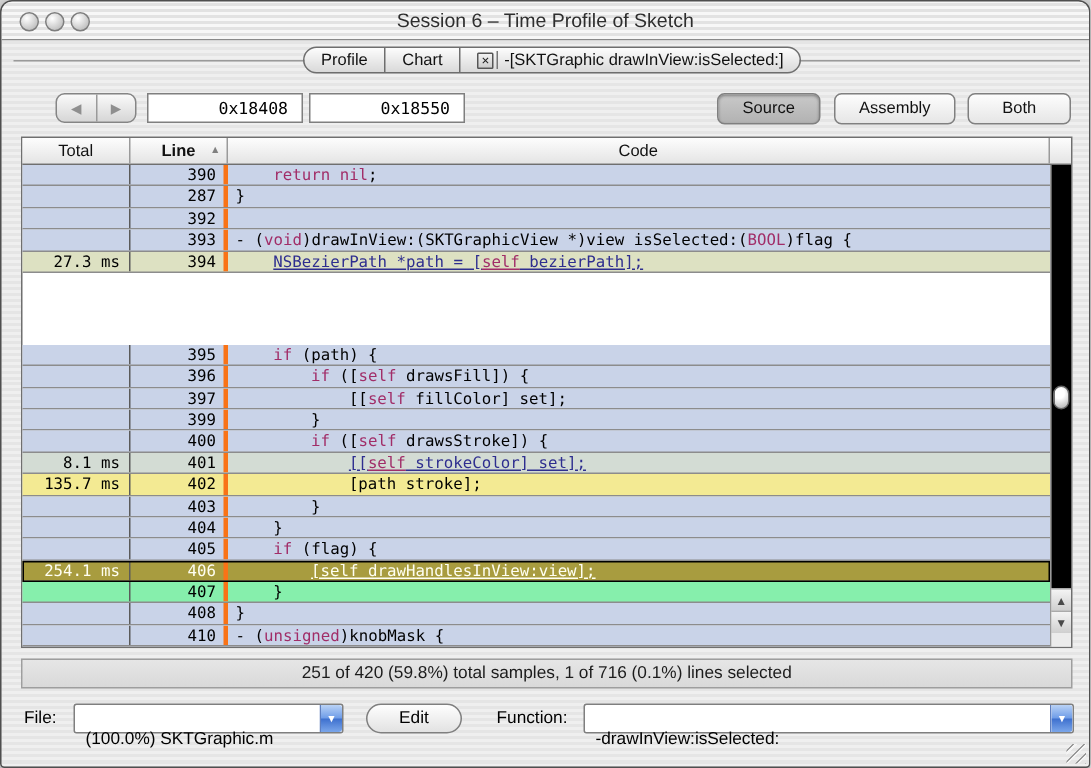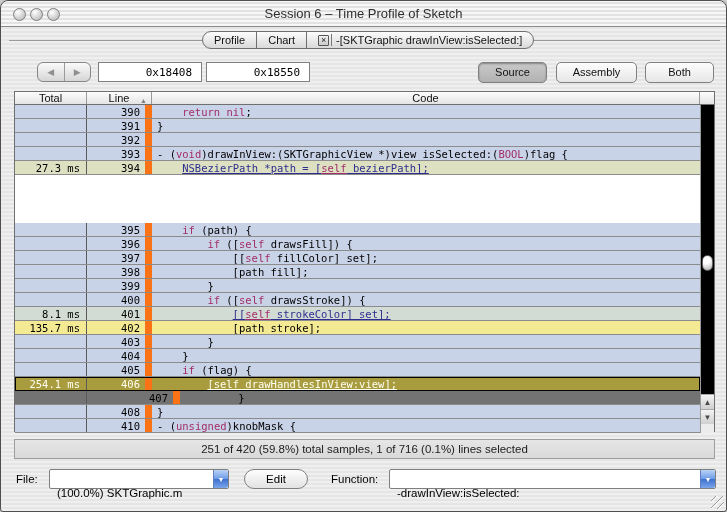--- a/index.html
+++ b/index.html
@@ -61,28 +61,28 @@
     background:linear-gradient(#fdfdfd,#e6e6e6);
   }
   .viewbtn.selected { background:linear-gradient(#c9c9c9,#b2b2b2); box-shadow:inset 0 1px 2px rgba(0,0,0,.35); }
   
   .table {
     position:absolute; left:13px; top:90px; width:701px; height:341px;
     border:1px solid #6f6f6f; background:#fff; display:flex; flex-direction:column;
   }
   .thead { height:18px; display:flex; background:linear-gradient(#fdfdfd,#e4e4e4); border-bottom:1px solid #6f6f6f; font-size:11px; color:#111; }
   .th { position:relative; display:flex; align-items:center; justify-content:center; border-right:1px solid #9a9a9a; }
-  .th-total { width:72px; } .th-line { width:65px; } .th-code { flex:1; } .th-scroll { width:14px; border-right:none; }
+  .th-total { width:72px; } .th-line { width:65px;font-weight:bold; } .th-code { flex:1; } .th-scroll { width:14px; border-right:none; }
   .sortarrow { position:absolute; right:4px; top:5px; font-size:7px; color:#808080; }
   .tbody { flex:1; display:flex; }
   .rows { flex:1; display:flex; flex-direction:column; }
   .row { flex:1; display:flex; border-bottom:1px solid #8c8c8c; font-family:"DejaVu Sans Mono", monospace; font-size:10.5px; overflow:hidden; }
   .row.selected { outline:1px solid #000; outline-offset:-1px; }
   .cell-total { width:72px; border-right:1px solid #5a5a5a; text-align:right; padding:1px 6px 0 0; color:#000; }
-  .cell-line  { width:65px; border-right:7px solid #f97316; text-align:right; padding:1px 5px 0 0; color:#000; }
+  .cell-line  { width:65px; border-right:3px solid #f97316; text-align:right; padding:1px 5px 0 0; color:#000; }
   .cell-code  { flex:1; white-space:pre; padding-top:1px; overflow:hidden; }
   
   .scrollbar { width:14px; display:flex; flex-direction:column; background:#e4e4e4; border-left:1px solid #9a9a9a; }
   .sb-track { flex:1; background:#000; position:relative; }
   .sb-thumb { position:absolute; left:1px; top:52%; width:11px; height:16px; border-radius:7px;
     background:radial-gradient(circle at 35% 30%, #ffffff 30%, #b9b9b9 90%); border:1px solid #666; }
   .sb-btn { height:15px; display:flex; align-items:center; justify-content:center; font-size:8px; color:#4a4a4a;
     background:linear-gradient(#f4f4f4,#cfcfcf); border-top:1px solid #aaa; }
   .sb-pad { height:9px; background:#ececec; }
   
@@ -165,21 +165,21 @@
     </div>
     <div class="tbody">
       <div class="rows">
           <div class="row" style="background: rgb(201, 211, 232);">
             <div class="cell-total"></div>
             <div class="cell-line">390</div>
             <div class="cell-code" style="padding-left: 30.2px;"><span style="color: rgb(161, 45, 104);">return nil</span><span style="color: rgb(0, 0, 0);">;</span></div>
           </div>
           <div class="row" style="background: rgb(201, 211, 232);">
             <div class="cell-total"></div>
-            <div class="cell-line">391</div>
+            <div class="cell-line">287</div>
             <div class="cell-code" style="padding-left: 5px;"><span style="color: rgb(0, 0, 0);">}</span></div>
           </div>
           <div class="row" style="background: rgb(201, 211, 232);">
             <div class="cell-total"></div>
             <div class="cell-line">392</div>
             <div class="cell-code" style="padding-left: 5px;"></div>
           </div>
           <div class="row" style="background: rgb(201, 211, 232);">
             <div class="cell-total"></div>
             <div class="cell-line">393</div>
@@ -200,25 +200,20 @@
             <div class="cell-line">396</div>
             <div class="cell-code" style="padding-left: 55.4px;"><span style="color: rgb(161, 45, 104);">if</span><span style="color: rgb(0, 0, 0);"> ([</span><span style="color: rgb(161, 45, 104);">self</span><span style="color: rgb(0, 0, 0);"> drawsFill]) {</span></div>
           </div>
           <div class="row" style="background: rgb(201, 211, 232);">
             <div class="cell-total"></div>
             <div class="cell-line">397</div>
             <div class="cell-code" style="padding-left: 80.6px;"><span style="color: rgb(0, 0, 0);">[[</span><span style="color: rgb(161, 45, 104);">self</span><span style="color: rgb(0, 0, 0);"> fillColor] set];</span></div>
           </div>
           <div class="row" style="background: rgb(201, 211, 232);">
             <div class="cell-total"></div>
-            <div class="cell-line">398</div>
-            <div class="cell-code" style="padding-left: 80.6px;"><span style="color: rgb(0, 0, 0);">[path fill];</span></div>
-          </div>
-          <div class="row" style="background: rgb(201, 211, 232);">
-            <div class="cell-total"></div>
             <div class="cell-line">399</div>
             <div class="cell-code" style="padding-left: 55.4px;"><span style="color: rgb(0, 0, 0);">}</span></div>
           </div>
           <div class="row" style="background: rgb(201, 211, 232);">
             <div class="cell-total"></div>
             <div class="cell-line">400</div>
             <div class="cell-code" style="padding-left: 55.4px;"><span style="color: rgb(161, 45, 104);">if</span><span style="color: rgb(0, 0, 0);"> ([</span><span style="color: rgb(161, 45, 104);">self</span><span style="color: rgb(0, 0, 0);"> drawsStroke]) {</span></div>
           </div>
           <div class="row" style="background: rgb(211, 220, 212);">
             <div class="cell-total">8.1 ms</div>
@@ -243,21 +238,21 @@
           <div class="row" style="background: rgb(201, 211, 232);">
             <div class="cell-total"></div>
             <div class="cell-line">405</div>
             <div class="cell-code" style="padding-left: 30.2px;"><span style="color: rgb(161, 45, 104);">if</span><span style="color: rgb(0, 0, 0);"> (flag) {</span></div>
           </div>
           <div class="row selected" style="background: rgb(168, 156, 63);">
             <div class="cell-total" style="color: rgb(255, 255, 242);">254.1 ms</div>
             <div class="cell-line" style="color: rgb(255, 255, 242);">406</div>
             <div class="cell-code" style="padding-left: 55.4px;"><span style="color: rgb(255, 255, 242); text-decoration: underline;">[self drawHandlesInView:view];</span></div>
           </div>
-          <div class="row" style="background: #737373; gap: 28px;">
+          <div class="row" style="background: #86efac;">
             <div class="cell-total"></div>
             <div class="cell-line">407</div>
             <div class="cell-code" style="padding-left: 30.2px;"><span style="color: rgb(0, 0, 0);">}</span></div>
           </div>
           <div class="row" style="background: rgb(201, 211, 232);">
             <div class="cell-total"></div>
             <div class="cell-line">408</div>
             <div class="cell-code" style="padding-left: 5px;"><span style="color: rgb(0, 0, 0);">}</span></div>
           </div>
           <div class="row" style="background: rgb(201, 211, 232);">

